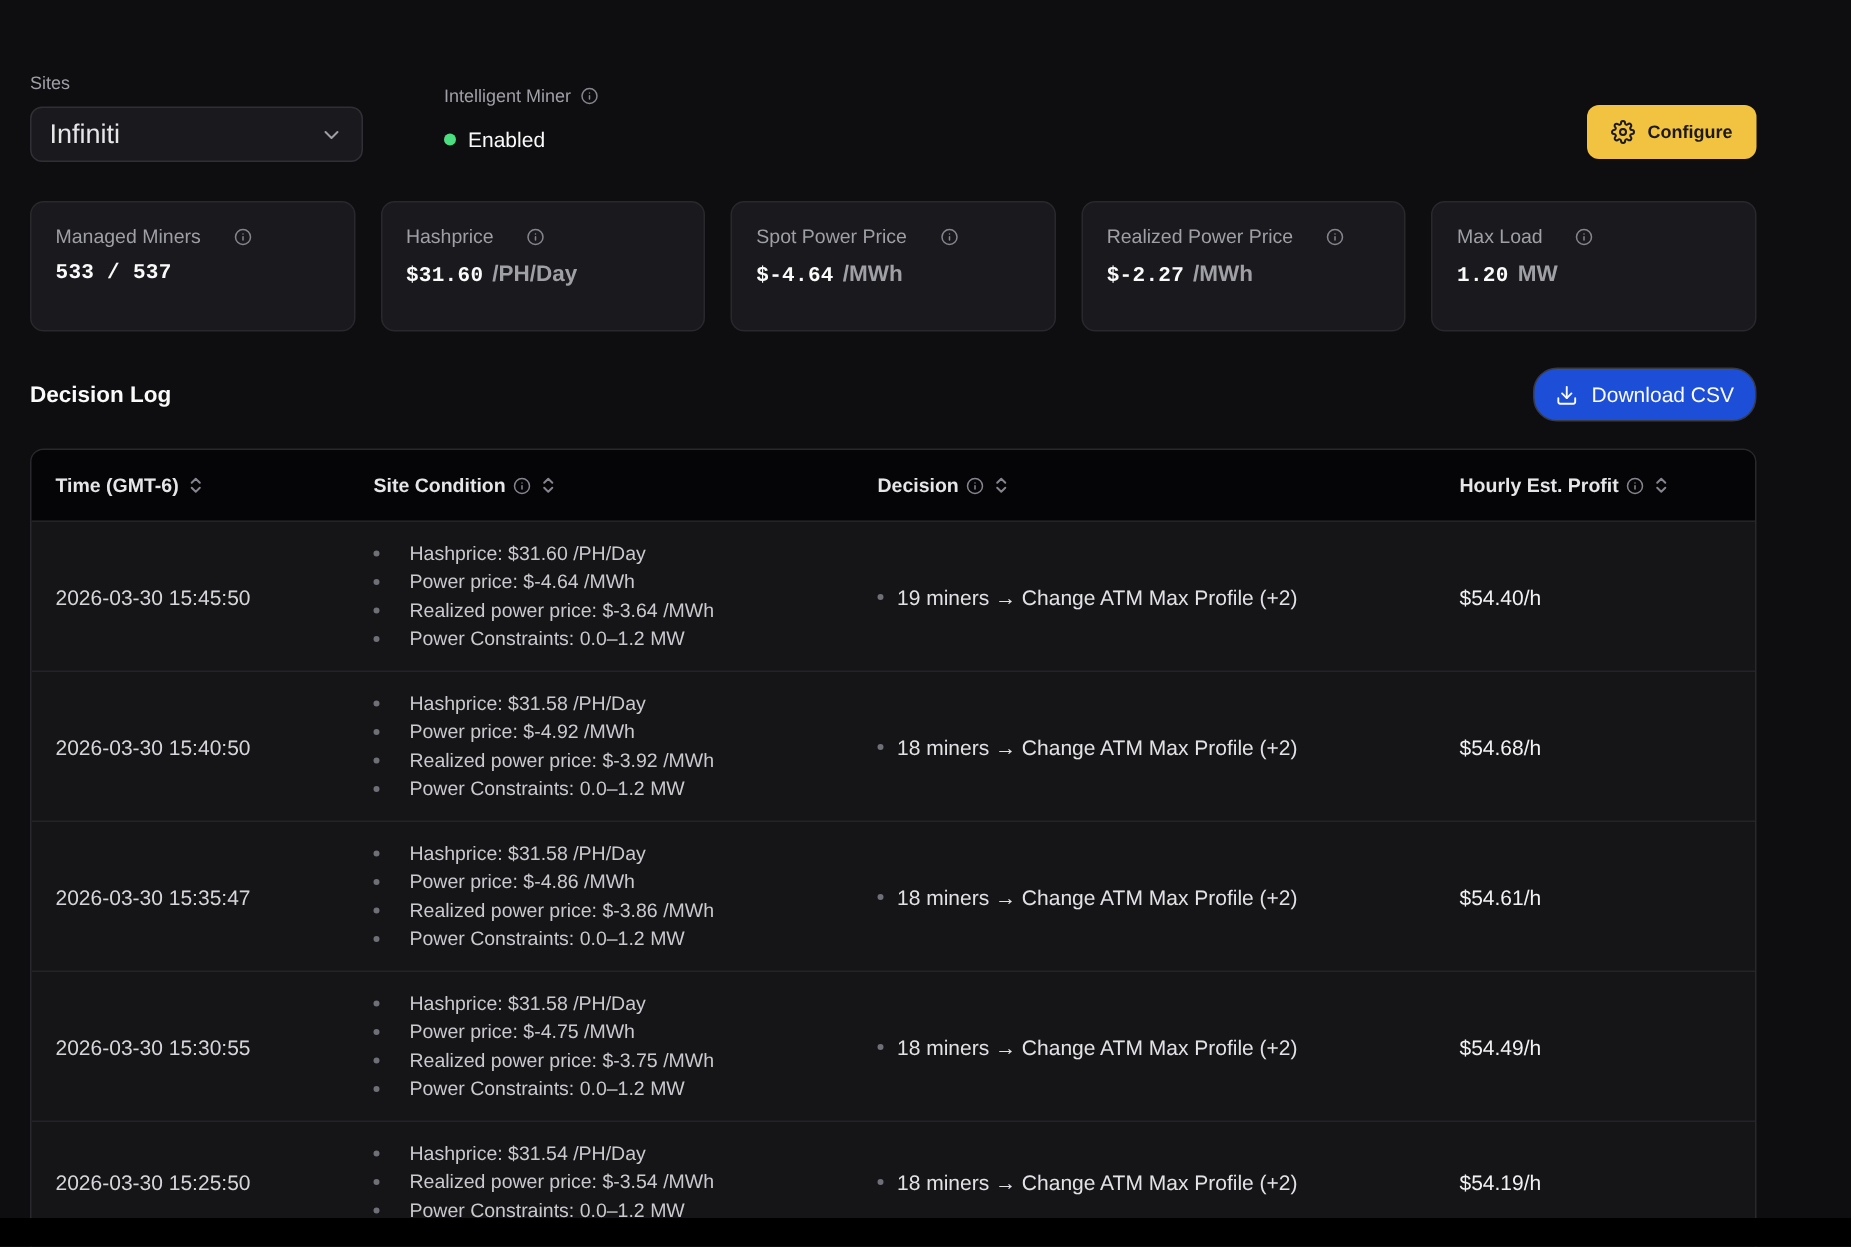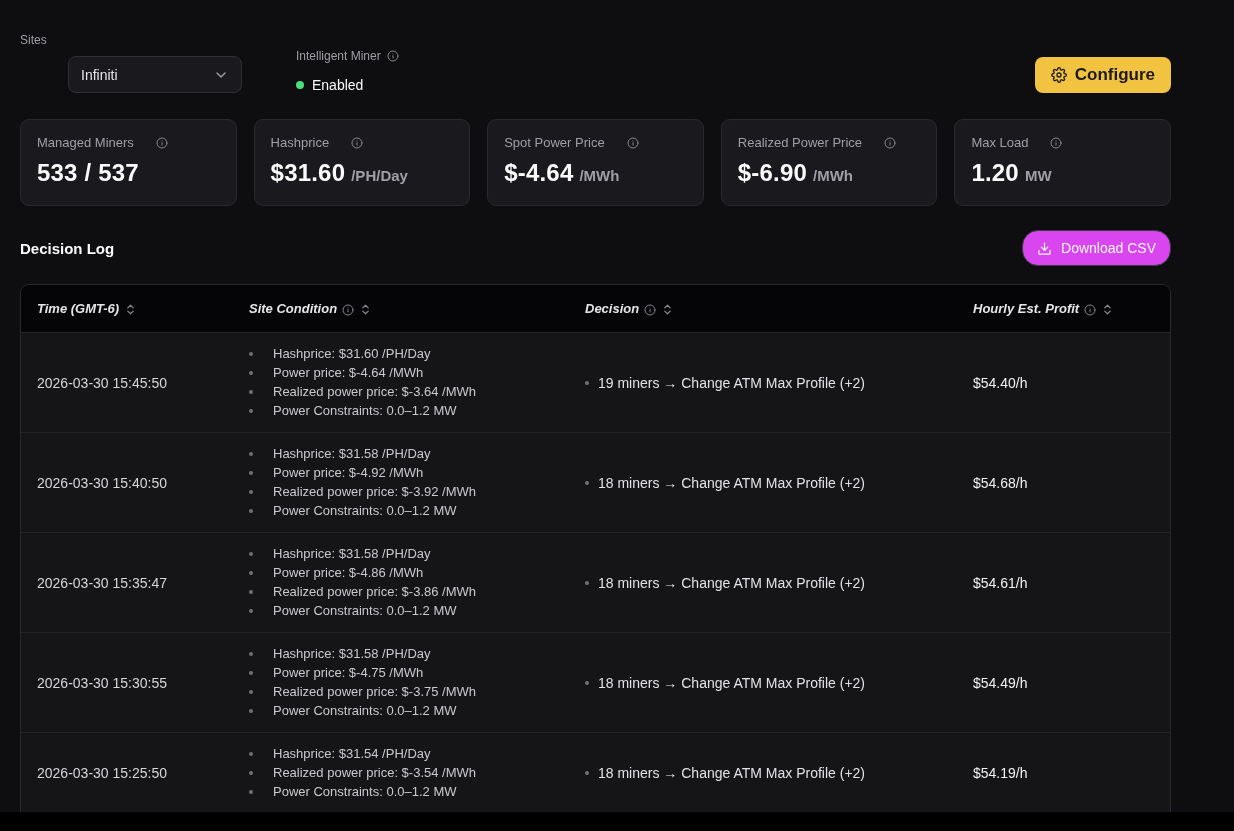--- a/index.html
+++ b/index.html
@@ -21,59 +21,59 @@
     width:1234px;height:831px;position:relative;overflow:hidden;
     background:var(--page-bg);
     font-family:"Liberation Sans","DejaVu Sans",sans-serif;
     color:var(--bright);
   }
   .content{width:1151px;margin-left:20px;}
 
   .icon{fill:none;stroke:currentColor;stroke-width:2;stroke-linecap:round;stroke-linejoin:round;flex-shrink:0;}
 
   
-  .toolbar{display:flex;align-items:flex-end;padding-top:33px;}
+  .toolbar{display:flex;align-items:center;padding-top:48px;}
   .field-label{font-size:12px;color:var(--muted);margin-bottom:9px;display:flex;align-items:center;gap:6px;}
   .select{
     background:var(--card-bg);border:1px solid #2f2f35;border-radius:8px;
     height:37px;display:flex;align-items:center;justify-content:space-between;
-    padding:0 12px;cursor:pointer;color:#e6e6e9;font-size:14px;margin-left:48px;
+    padding:0 12px;cursor:pointer;color:#e6e6e9;font-size:18px;
   }
   .sites-block{width:222px;}
   .im-block{margin-left:54px;padding-top:2px;}
   .status-row{display:flex;align-items:center;gap:8px;margin-top:14px;font-size:14px;color:var(--bright);}
   .status-dot{width:8px;height:8px;border-radius:50%;background:var(--status-green);}
   .configure-btn{
     margin-left:auto;margin-top:19px;height:36px;padding:0 16px;
     background:var(--accent);color:#1c1917;border:none;border-radius:8px;
-    font-family:inherit;font-size:17px;font-weight:700;display:flex;align-items:center;gap:8px;cursor:pointer;
+    font-family:inherit;font-size:12px;font-weight:700;display:flex;align-items:center;gap:8px;cursor:pointer;
   }
 
   
   .stats{display:flex;gap:17px;margin-top:26px;}
   .card{flex:1;background:var(--card-bg);border:1px solid var(--card-border);border-radius:9px;padding:15px 16px;height:87px;}
   .card-label-row{display:flex;align-items:center;gap:22px;font-size:13px;color:var(--muted);}
   .card-value-row{margin-top:9px;display:flex;align-items:baseline;gap:6px;}
-  .card-value{font-size:24px;font-weight:700;color:var(--bright);letter-spacing:.2px;}
+  .card-value{font-size:14px;font-weight:700;color:var(--bright);letter-spacing:.2px;font-family:Liberation Mono, monospace;}
   .card-unit{font-size:15px;font-weight:600;color:var(--muted);}
 
   
   .section-head{display:flex;align-items:center;margin-top:24px;}
   .section-title{font-size:15px;font-weight:700;color:var(--bright);}
   .download-btn{
-    margin-left:auto;height:36px;padding:0 14px;background:#d946ef;border:1px solid #3a3a41;
+    margin-left:auto;height:36px;padding:0 14px;background:#1d4ed8;border:1px solid #3a3a41;
     border-radius:16px;color:var(--bright);font-family:inherit;font-size:14px;font-weight:500;
     display:flex;align-items:center;gap:9px;cursor:pointer;
   }
 
   
   .table{margin-top:18px;border:1px solid var(--card-border);border-radius:9px;overflow:hidden;background:var(--table-bg);}
   .thead,.trow{display:grid;grid-template-columns:212px 336px 388px 1fr;padding-left:16px;align-items:center;}
   .thead{background:var(--thead-bg);height:47px;font-size:13px;font-weight:700;color:#e6e6e9;}
-  .th{display:flex;align-items:flex-end;gap:5px;cursor:pointer;font-style:italic;}
+  .th{display:flex;align-items:center;gap:5px;cursor:pointer;}
   .info-icon{width:12px;height:12px;color:#85858d;cursor:pointer;}
   .sort-icon{width:13px;height:13px;color:#85858d;stroke-width:2.4;}
   .trow{border-top:1px solid var(--row-divider);padding-top:13px;padding-bottom:13px;}
   .td.time{font-size:14px;color:var(--text);}
   .conds{display:flex;flex-direction:column;gap:3px;}
   .cond{display:flex;gap:20px;font-size:13px;line-height:16px;color:#c9c9ce;}
   .dot{width:4px;height:4px;border-radius:50%;background:#6f6f77;flex-shrink:0;}
   .cond .dot{margin-top:6px;}
   .dec{display:flex;align-items:center;gap:9px;font-size:14px;color:#e2e2e6;}
   .td.profit{font-size:14px;font-weight:500;color:#f1f1f3;}
@@ -173,21 +173,21 @@
     <div class="card">
       <div class="card-label-row">
         <span>Realized Power Price</span>
         <svg class="info-icon icon" viewBox="0 0 24 24">
             <circle cx="12" cy="12" r="10"></circle>
             <line x1="12" y1="16" x2="12" y2="11.5"></line>
             <line x1="12" y1="8" x2="12.01" y2="8"></line>
           </svg>
       </div>
       <div class="card-value-row">
-        <span class="card-value">$-6.90</span>
+        <span class="card-value">$-2.27</span>
         <span class="card-unit">/MWh</span>
       </div>
     </div>
 
     <div class="card">
       <div class="card-label-row">
         <span>Max Load</span>
         <svg class="info-icon icon" viewBox="0 0 24 24">
             <circle cx="12" cy="12" r="10"></circle>
             <line x1="12" y1="16" x2="12" y2="11.5"></line>

